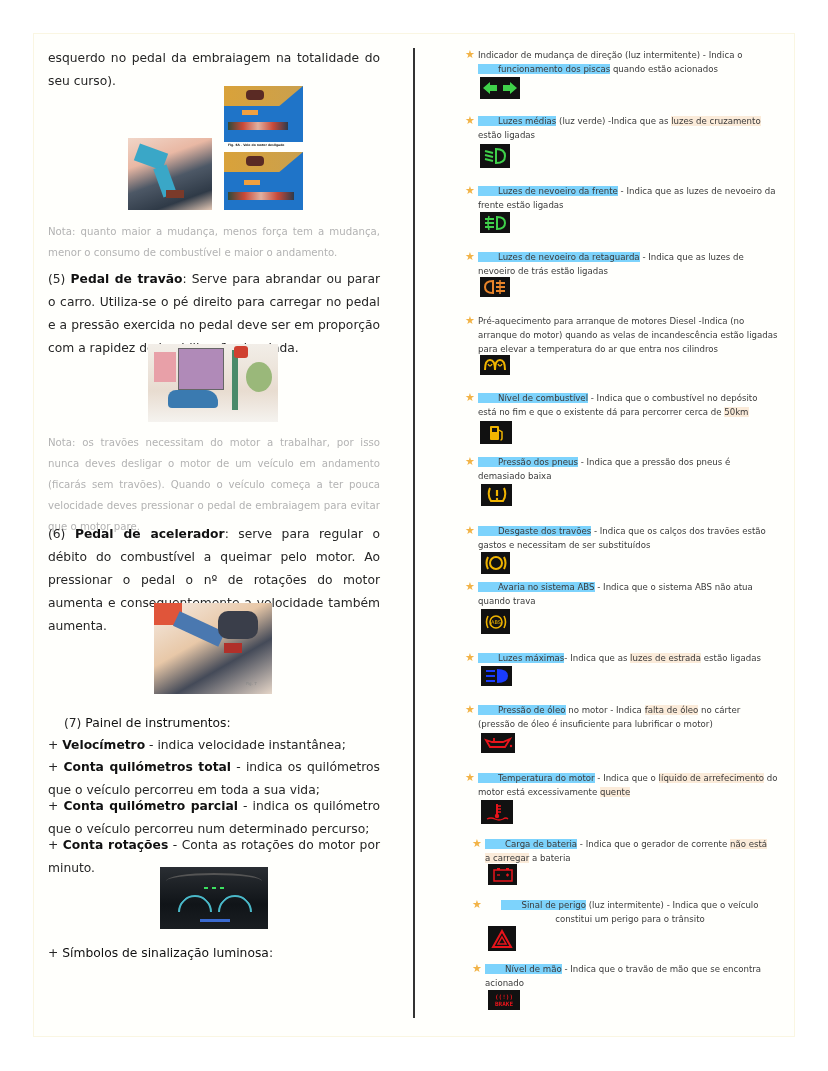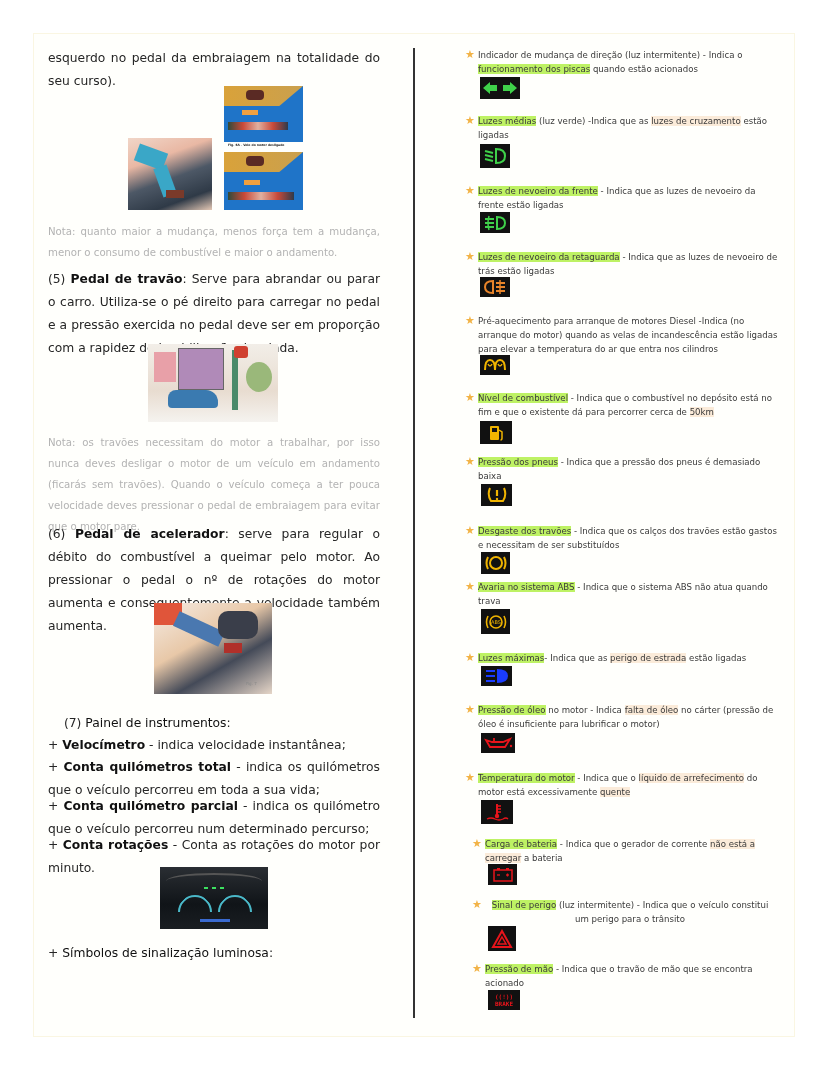--- a/index.html
+++ b/index.html
@@ -13,21 +13,21 @@
   .lp { position:absolute; left:48px; width:332px; font-size:12.3px; line-height:23px;
         text-align:justify; color:#262626; margin:0; }
   .lp b { font-weight:bold; color:#111; }
   .note { color:#b3b3b3; font-size:10.2px; line-height:21px; }
   .ill { position:absolute; overflow:hidden; }
 
   
   .ri { position:absolute; font-size:8.6px; line-height:14px; color:#3a3a3a; }
   .ri .star { position:absolute; left:0; top:0; color:#f2b347; font-size:11px; line-height:14px; }
   .ri .txt { display:block; margin-left:13px; width:300px; }
-  .hl-y { background:#bef264; }
+  .hl-y { background:#7dd3fc;padding-left:20px; }
   .hl-p { background:#fbebd9; }
   .icon { position:absolute; background:#111; display:flex; align-items:center; justify-content:center; }
   .icon svg { display:block; }
 </style>
 </head>
 <body>
 
 <div class="page"></div>
 <div class="divider"></div>
 
@@ -204,21 +204,21 @@
   <svg width="22" height="18" viewBox="0 0 22 18">
       <circle cx="11" cy="9" r="6" fill="none" stroke="#f0b400" stroke-width="1.6"></circle>
       <path d="M3 3 Q0 9 3 15" fill="none" stroke="#f0b400" stroke-width="1.6"></path>
       <path d="M19 3 Q22 9 19 15" fill="none" stroke="#f0b400" stroke-width="1.6"></path>
       <text x="11" y="11" text-anchor="middle" font-size="5" fill="#f0b400" font-family="DejaVu Sans, sans-serif">ABS</text>
     </svg>
 </div>
 
 <div class="ri" style="left:465px;top:651px;">
     <span class="star">★</span>
-    <span class="txt"><span class="hl-y">Luzes máximas</span><span>- Indica que as </span><span class="hl-p">perigo de estrada</span><span> estão ligadas</span></span>
+    <span class="txt"><span class="hl-y">Luzes máximas</span><span>- Indica que as </span><span class="hl-p">luzes de estrada</span><span> estão ligadas</span></span>
   </div>
 <div class="icon" style="left:481px;top:666px;width:31px;height:20px;">
   <svg width="26" height="16" viewBox="0 0 26 16">
       <path d="M13 1 Q24 1 24 8 Q24 15 13 15 Z" fill="#1a3cff"></path>
       <line x1="2" y1="3" x2="11" y2="3" stroke="#1a3cff" stroke-width="2"></line>
       <line x1="2" y1="8" x2="11" y2="8" stroke="#1a3cff" stroke-width="2"></line>
       <line x1="2" y1="13" x2="11" y2="13" stroke="#1a3cff" stroke-width="2"></line>
     </svg>
 </div>
 
@@ -270,18 +270,18 @@
   </div>
 <div class="icon" style="left:488px;top:926px;width:28px;height:25px;">
   <svg width="22" height="20" viewBox="0 0 22 20">
       <polygon points="11,2 20,18 2,18" fill="none" stroke="#e8141b" stroke-width="2"></polygon>
       <polygon points="11,8 15,15 7,15" fill="none" stroke="#e8141b" stroke-width="1.5"></polygon>
     </svg>
 </div>
 
 <div class="ri" style="left:472px;top:962px;">
     <span class="star">★</span>
-    <span class="txt" style="width:290px;"><span class="hl-y">Pressão de mão</span><span> - Indica que o travão de mão que se encontra acionado</span></span>
+    <span class="txt" style="width:290px;"><span class="hl-y">Nível de mão</span><span> - Indica que o travão de mão que se encontra acionado</span></span>
   </div>
 <div class="icon" style="left:488px;top:990px;width:32px;height:20px;flex-direction:column;color:#e8141b;font-size:6px;line-height:7px;font-family:'DejaVu Sans Mono',monospace;font-weight:bold;">
   <span>((!))</span>
   <span>BRAKE</span>
 </div>
 
 </body></html>

